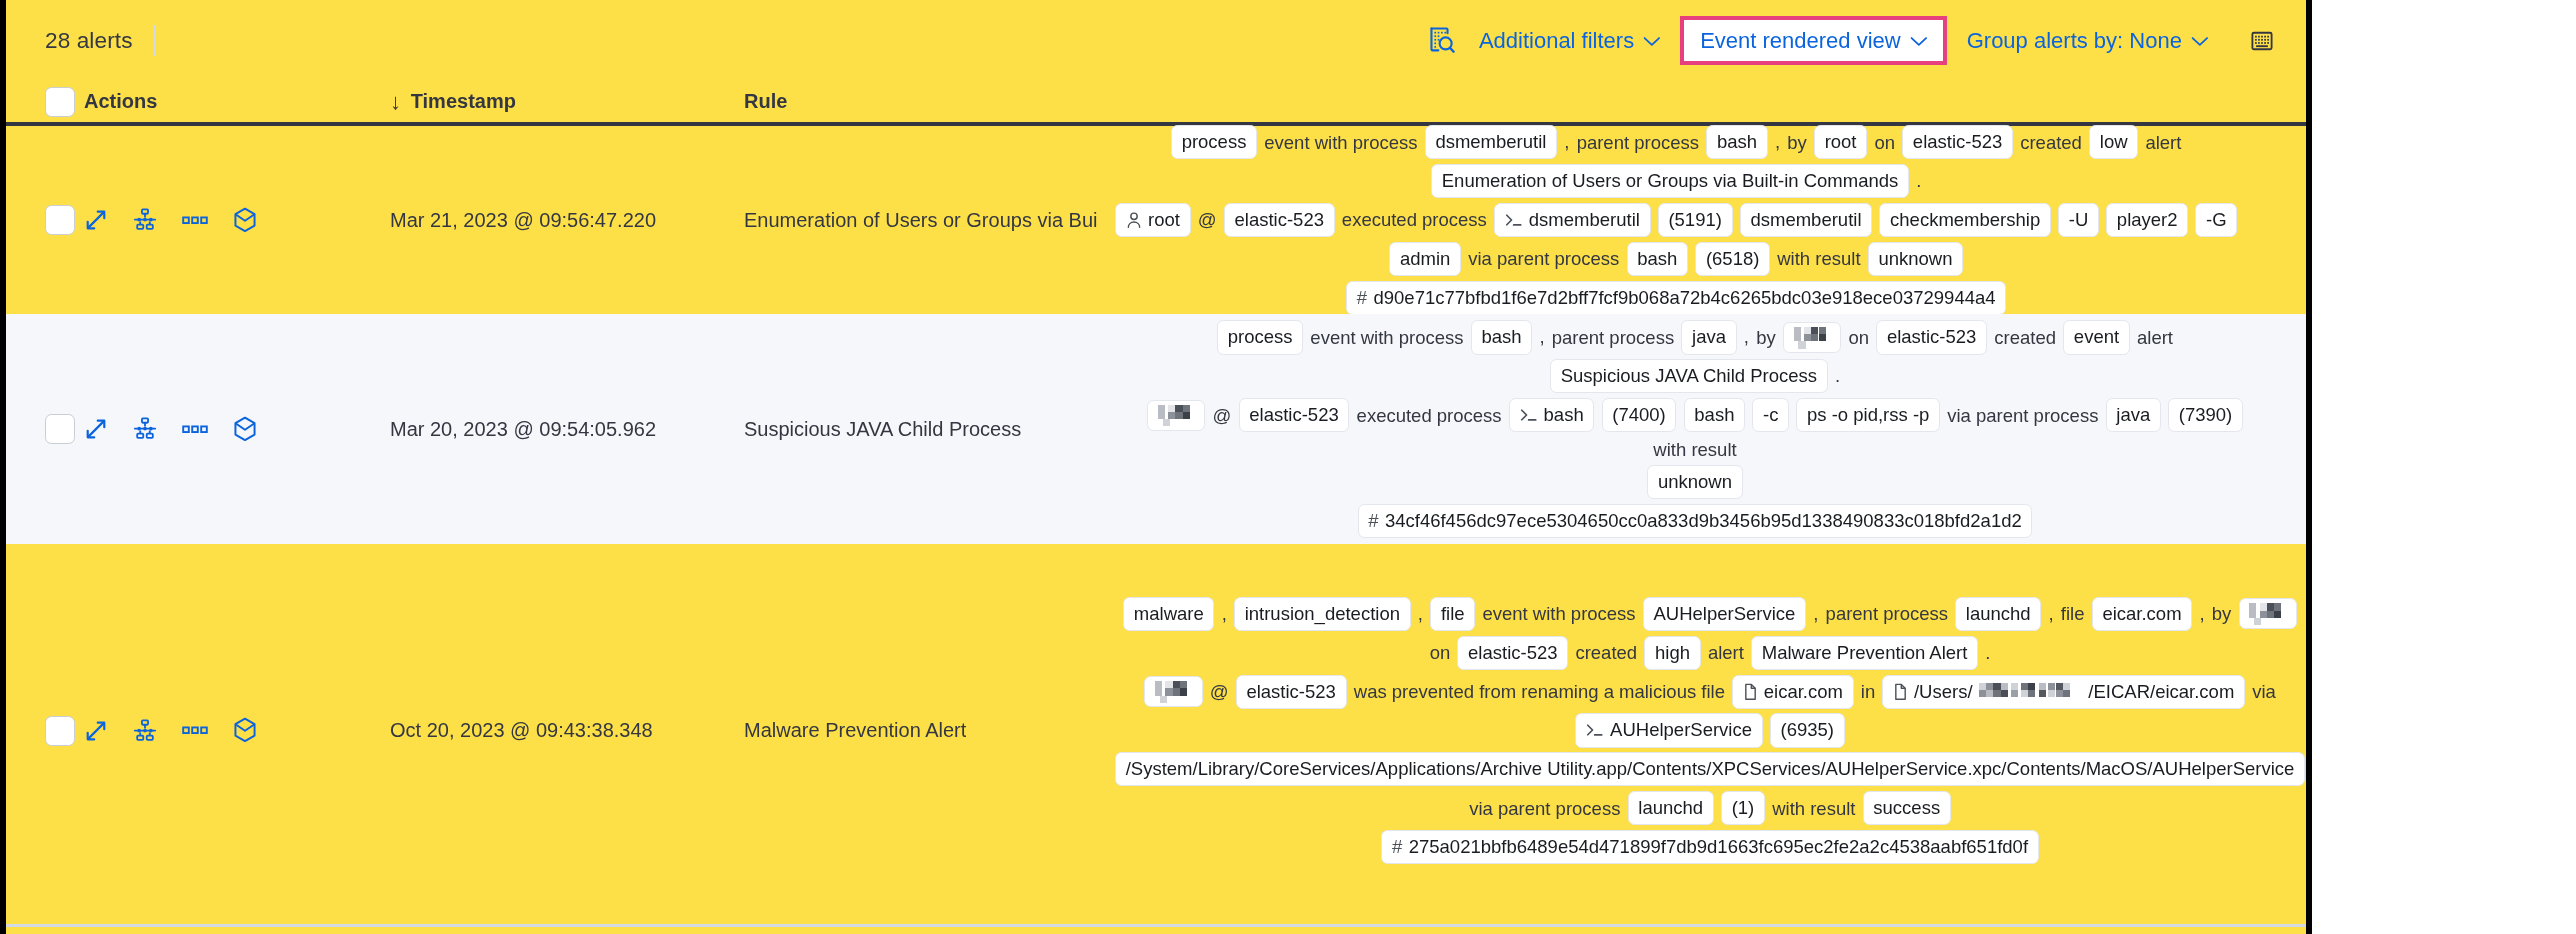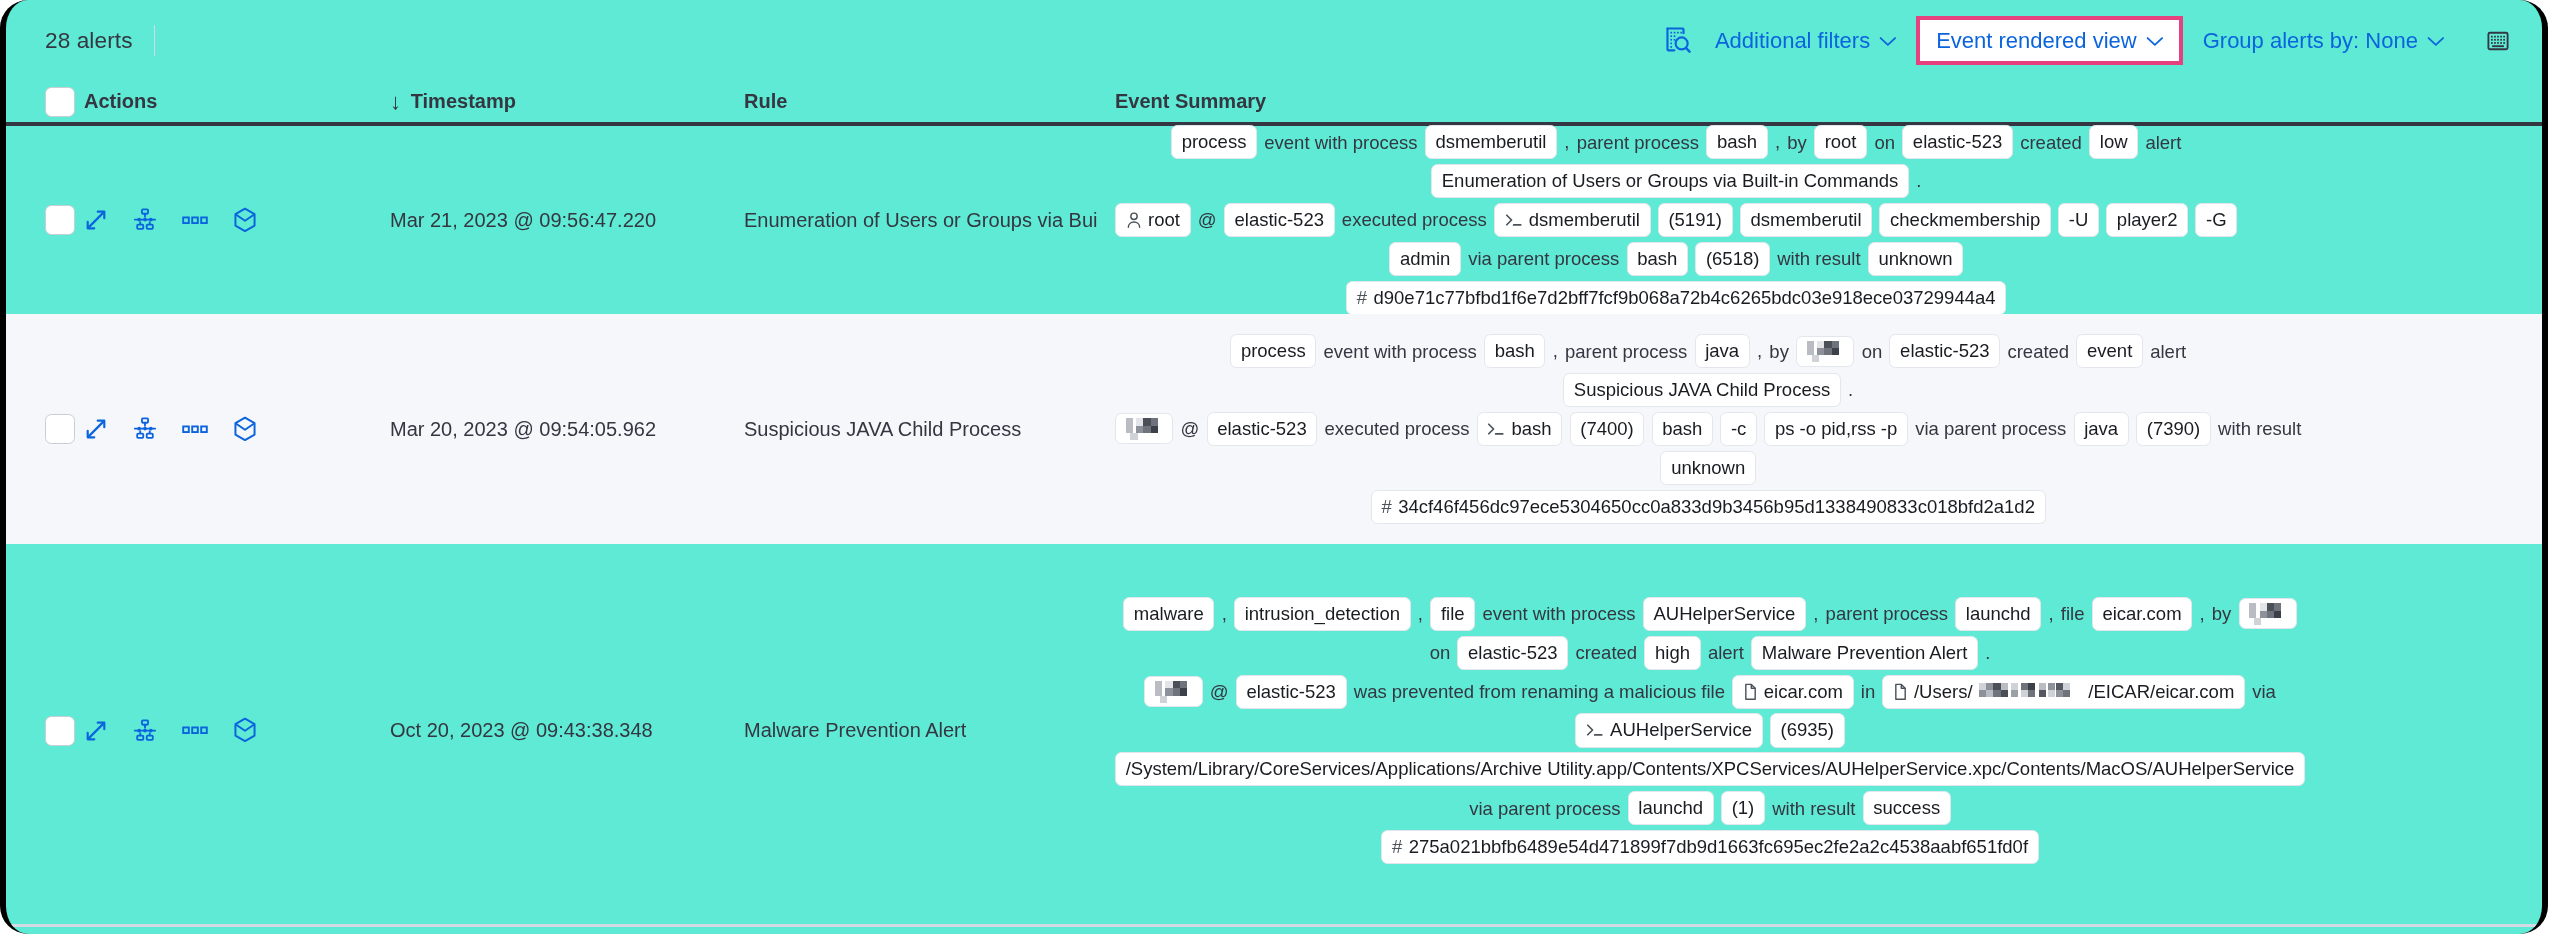--- a/index.html
+++ b/index.html
@@ -5,27 +5,26 @@
 <style>
   * { box-sizing: border-box; }
   html, body {
     margin: 0; padding: 0;
     background: #ffffff;
     font-family: "Liberation Sans", sans-serif;
     color: #343741;
   }
   #page {
     position: relative;
-    width: 2548px;
+    width: 2312px;
     height: 934px;
-    background: #5eead4;
+    background: #fde047;
     overflow: hidden;
     border-left: 6.4px solid #000;
     border-right: 6.4px solid #000;
-    border-radius: 28px;
   }
   
   .toolbar {
     position: absolute;
     left: 0; right: 0; top: 0;
     height: 81px;
     display: flex;
     align-items: center;
     padding: 0 32px 0 39px;
   }
@@ -321,23 +320,20 @@
     <div class="col-actions th">
       <span>Actions</span>
     </div>
     <div class="col-time th">
       <span style="font-weight:400;font-size:22px;">↓</span>
       <span>Timestamp</span>
     </div>
     <div class="col-rule th">
       <span>Rule</span>
     </div>
-    <div class="col-summary th">
-      <span>Event Summary</span>
-    </div>
   </div>
 
   <div id="rows-host">
       <div class="row" style="top: 126px; height: 188px;">
         <div class="cell cell-check col-check">
           <span class="cb"></span>
         </div>
         <div class="cell cell-actions col-actions">
           <div class="actions-icons">
             <span class="act" title="Expand">

